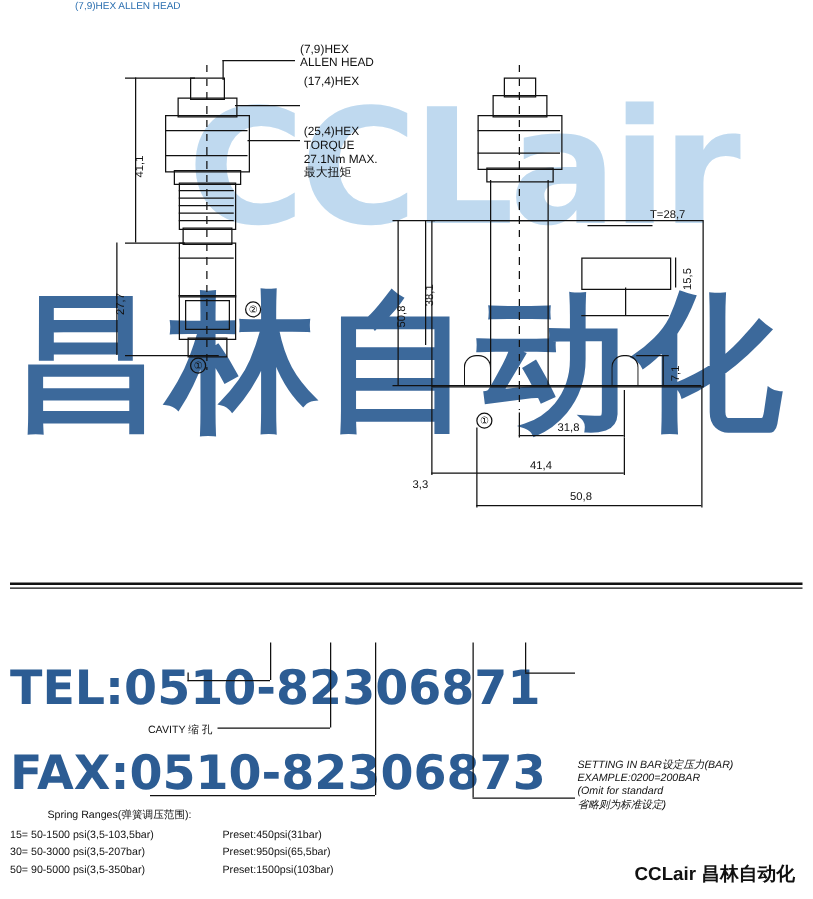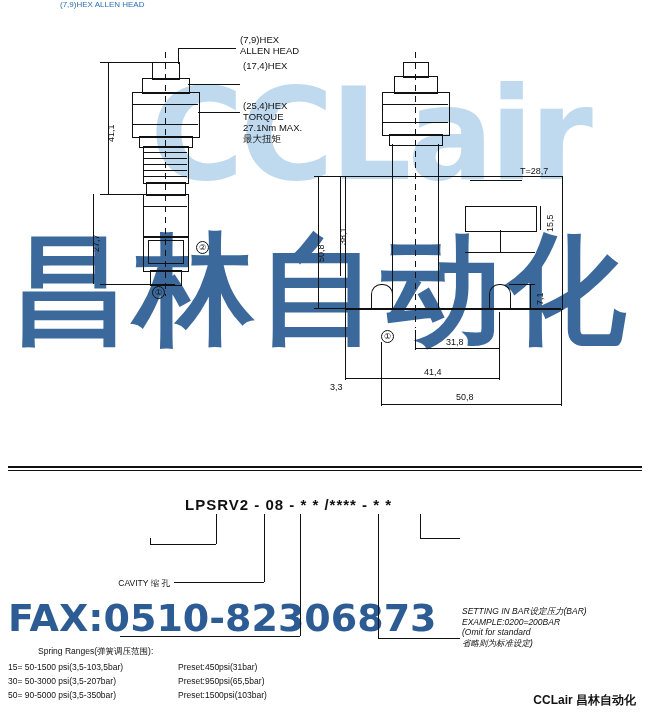--- a/index.html
+++ b/index.html
@@ -67,31 +67,32 @@
   .code{
     position:absolute;left:185px;top:496px;
     font-size:15px;font-weight:bold;letter-spacing:1px;color:#111;
     font-family:"Liberation Sans", sans-serif;
   }
   .blk{position:absolute;font-size:8.5px;line-height:10.5px;color:#111;white-space:nowrap;}
   .blk.r{text-align:right;}
 
   .footer{
     position:absolute;right:14px;bottom:10px;
-    font-size:12px;font-weight:bold;color:#111;
+    font-size:15px;font-weight:bold;color:#111;
   }
   .toptrim{position:absolute;left:60px;top:0px;font-size:8px;color:#2b6fb0;}
 </style>
 </head>
 <body>
 
 <div class="page">
 
   <div class="wm wm-cclair">CCLair</div>
   <div class="wm wm-cn">昌林自动化</div>
+  <div class="wm wm-tel">TEL:0510-82306871</div>
   <div class="wm wm-fax">FAX:0510-82306873</div>
 
   <div class="toptrim">(7,9)HEX ALLEN HEAD</div>
 
   <div class="drawing">
 
     <div class="part" style="left:152px;top:62px;width:26px;height:16px;"></div>
 
     <div class="part" style="left:142px;top:78px;width:46px;height:14px;"></div>
 
@@ -208,21 +209,20 @@
     <div class="ln h" style="left:381px;top:404px;width:180px;"></div>
     <div class="ln v" style="left:381px;top:380px;height:26px;"></div>
     <div class="ln v" style="left:561px;top:310px;height:96px;"></div>
     <div class="dim" style="left:456px;top:392px;">50,8</div>
 
   </div>
 
   <div class="divider"></div>
   <div class="divider2"></div>
 
-  <div class="code">LPSRV2 - 08 - * *   /**** - * *</div>
 
   <div class="ln v" style="left:216px;top:514px;height:30px;background:#111;"></div>
   <div class="ln h" style="left:150px;top:544px;width:66px;"></div>
   <div class="ln v" style="left:150px;top:538px;height:7px;"></div>
 
   <div class="ln v" style="left:264px;top:514px;height:68px;"></div>
   <div class="ln h" style="left:174px;top:582px;width:90px;"></div>
 
   <div class="ln v" style="left:300px;top:514px;height:122px;"></div>
   <div class="ln h" style="left:120px;top:636px;width:180px;"></div>

